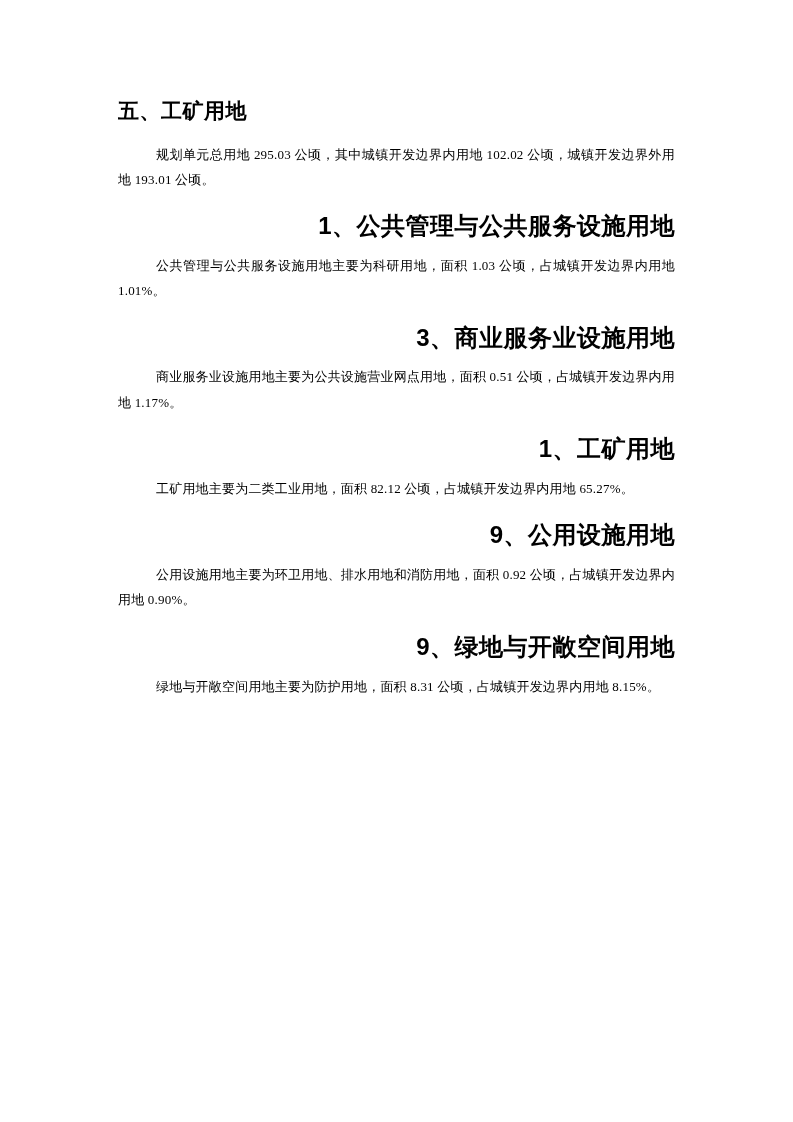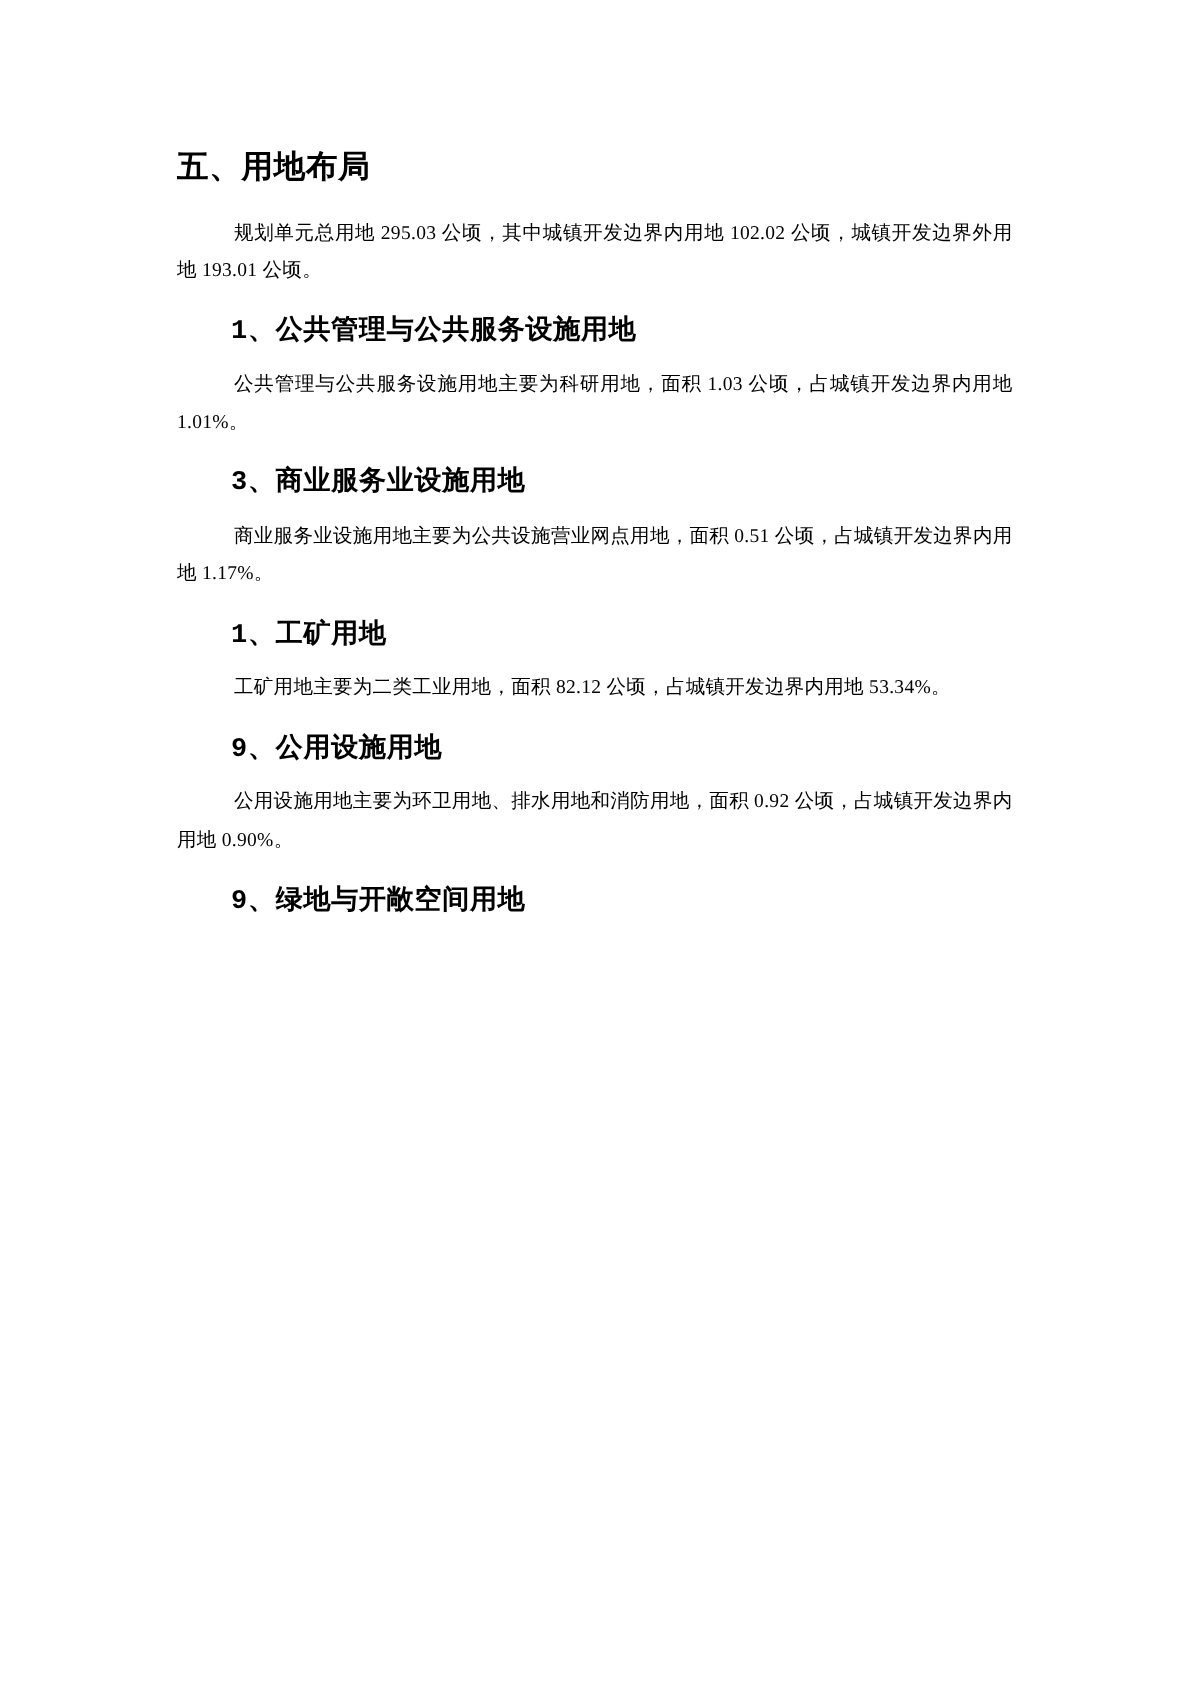--- a/index.html
+++ b/index.html
@@ -26,56 +26,58 @@
   }
   h1.section-heading {
     font-family: "DejaVu Sans", "Liberation Sans", sans-serif;
     font-size: 21px;
     font-weight: bold;
     letter-spacing: 0.5px;
     margin: 0 0 14px 0;
     line-height: 1.5;
   }
   h2.sub-heading {
-    font-family: Liberation Mono, monospace;
-    font-size: 18px;
+    font-family: Liberation Sans, sans-serif;
+    font-size: 24px;
     font-weight: bold;
     letter-spacing: 0.5px;
     margin: 14px 0 6px 0;
     text-indent: 36px;
     line-height: 1.7;
+    text-align: right;
   }
   p.para {
     font-size: 13px;
     line-height: 1.95;
     margin: 0 0 4px 0;
     text-indent: 38px;
     text-align: justify;
     letter-spacing: 0.2px;
   }
 </style>
 </head>
 <body>
 
 <div class="page">
   <div class="doc-body">
 
-    <h1 class="section-heading">五、用地布局</h1>
+    <h1 class="section-heading">五、工矿用地</h1>
 
     <p class="para">规划单元总用地 295.03 公顷，其中城镇开发边界内用地 102.02 公顷，城镇开发边界外用地 193.01 公顷。</p>
 
     <h2 class="sub-heading">1、公共管理与公共服务设施用地</h2>
     <p class="para">公共管理与公共服务设施用地主要为科研用地，面积 1.03 公顷，占城镇开发边界内用地 1.01%。</p>
 
     <h2 class="sub-heading">3、商业服务业设施用地</h2>
     <p class="para">商业服务业设施用地主要为公共设施营业网点用地，面积 0.51 公顷，占城镇开发边界内用地 1.17%。</p>
 
     <h2 class="sub-heading">1、工矿用地</h2>
-    <p class="para">工矿用地主要为二类工业用地，面积 82.12 公顷，占城镇开发边界内用地 53.34%。</p>
+    <p class="para">工矿用地主要为二类工业用地，面积 82.12 公顷，占城镇开发边界内用地 65.27%。</p>
 
 
     <h2 class="sub-heading">9、公用设施用地</h2>
     <p class="para">公用设施用地主要为环卫用地、排水用地和消防用地，面积 0.92 公顷，占城镇开发边界内用地 0.90%。</p>
 
     <h2 class="sub-heading">9、绿地与开敞空间用地</h2>
+    <p class="para">绿地与开敞空间用地主要为防护用地，面积 8.31 公顷，占城镇开发边界内用地 8.15%。</p>
 
   </div>
 </div>
 
 </body></html>

